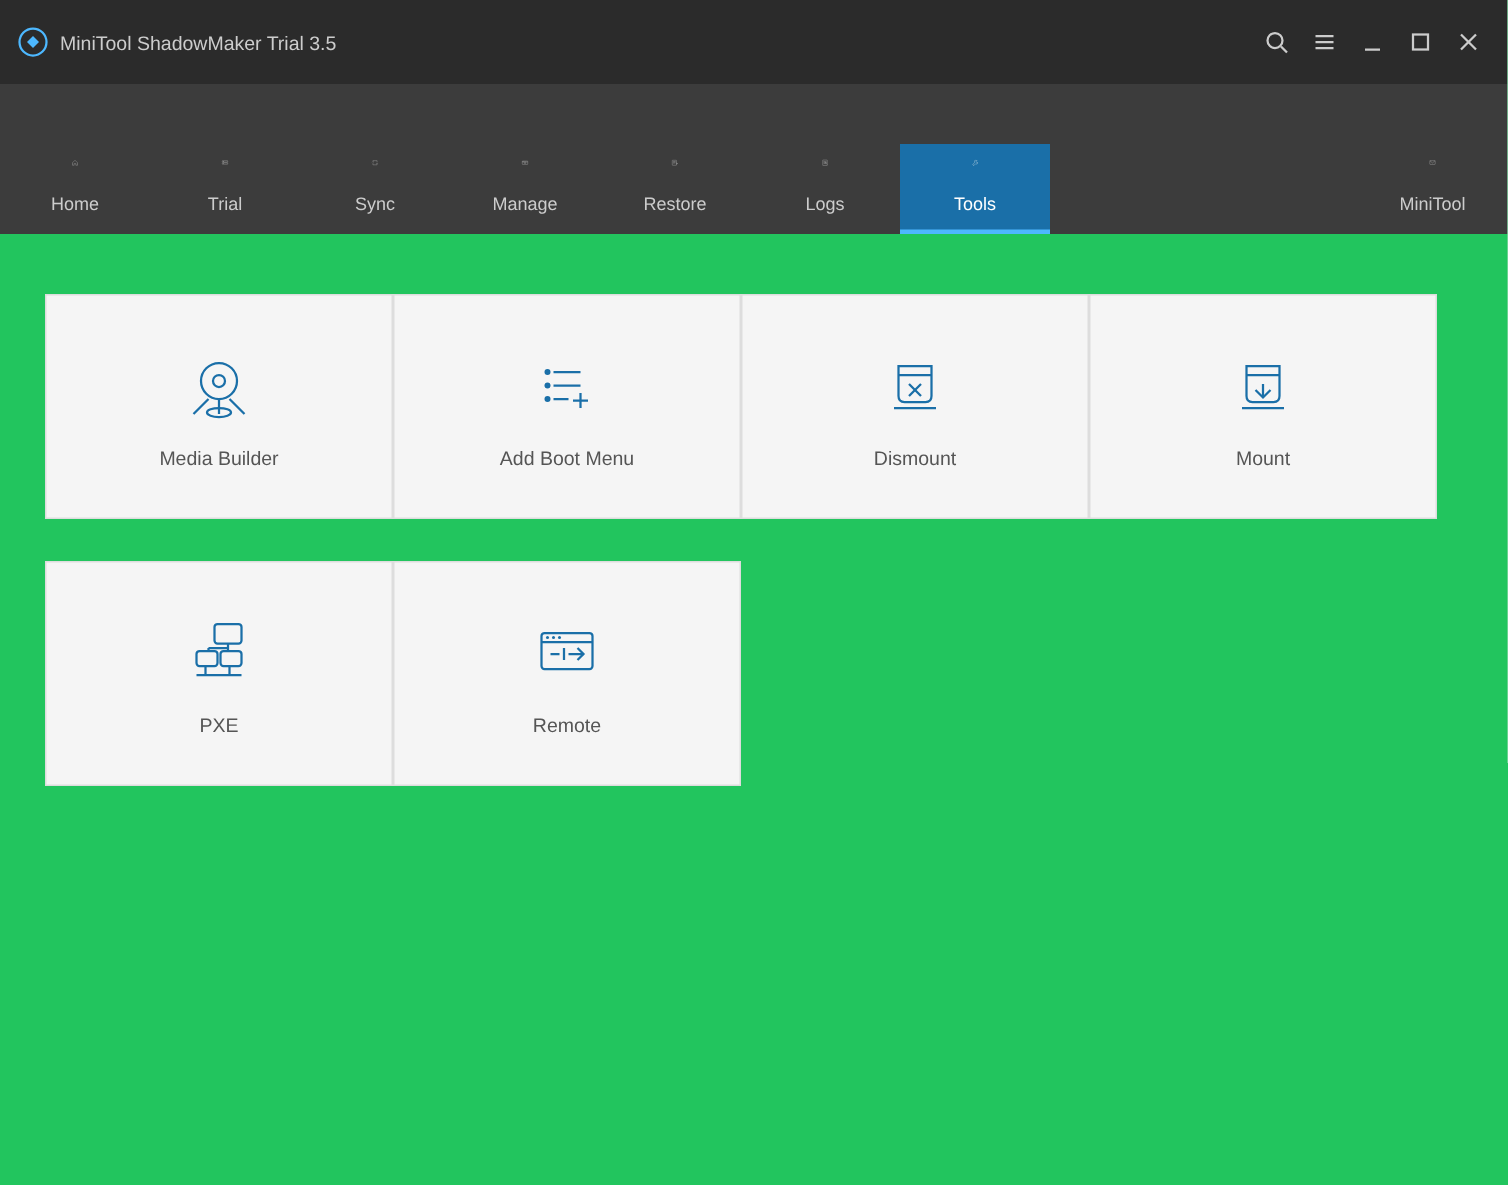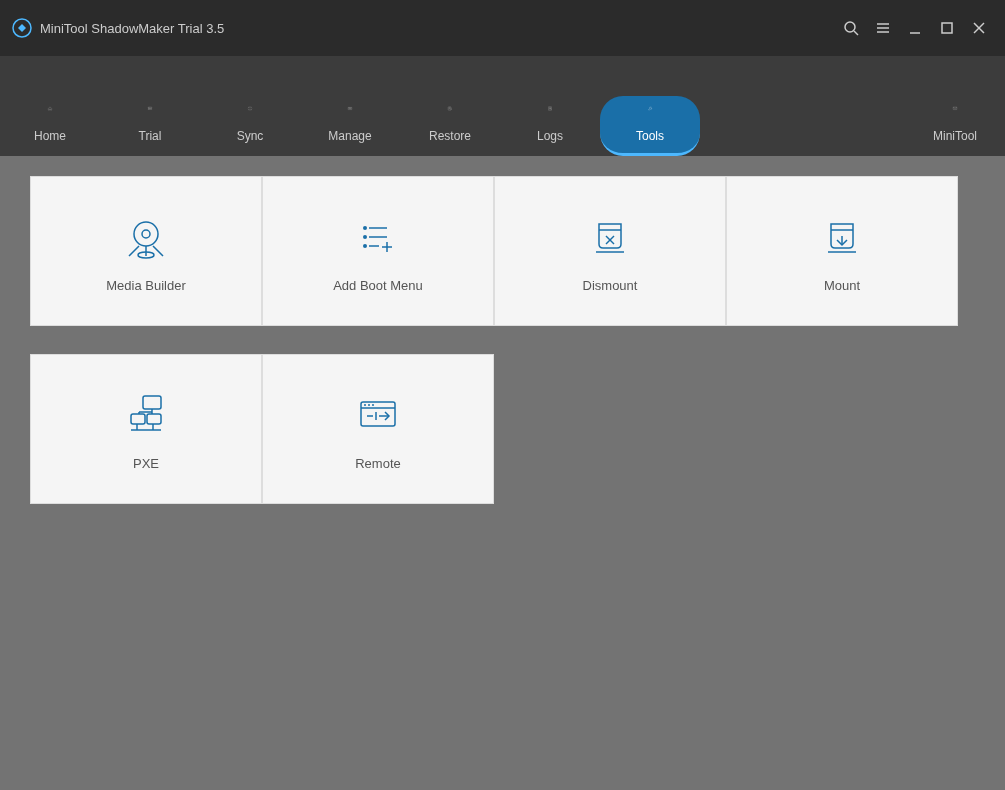--- a/index.html
+++ b/index.html
@@ -74,38 +74,37 @@
       color: #cccccc;
       gap: 18px;
       border-bottom: 3px solid transparent;
       transition: background 0.15s;
       margin-top: 40px;
     }
     .nav-item.active {
       background: #1a6fa8;
       color: #ffffff;
       border-bottom: 3px solid #4db8ff;
-      border-radius: 23px;
     }
     .nav-item svg {
       width: 36px;
       height: 36px;
       stroke: currentColor;
       fill: none;
       stroke-width: 1.5;
     }
     .nav-label {
       font-size: 12px;
     }
 
     
     #main-content {
       flex: 1;
-      background: #737373;
-      padding: 20px 30px;
+      background: #22c55e;
+      padding: 40px 30px;
       overflow: hidden;
     }
 
     
     .tool-row {
       display: flex;
       gap: 0;
       margin-bottom: 28px;
     }
 

